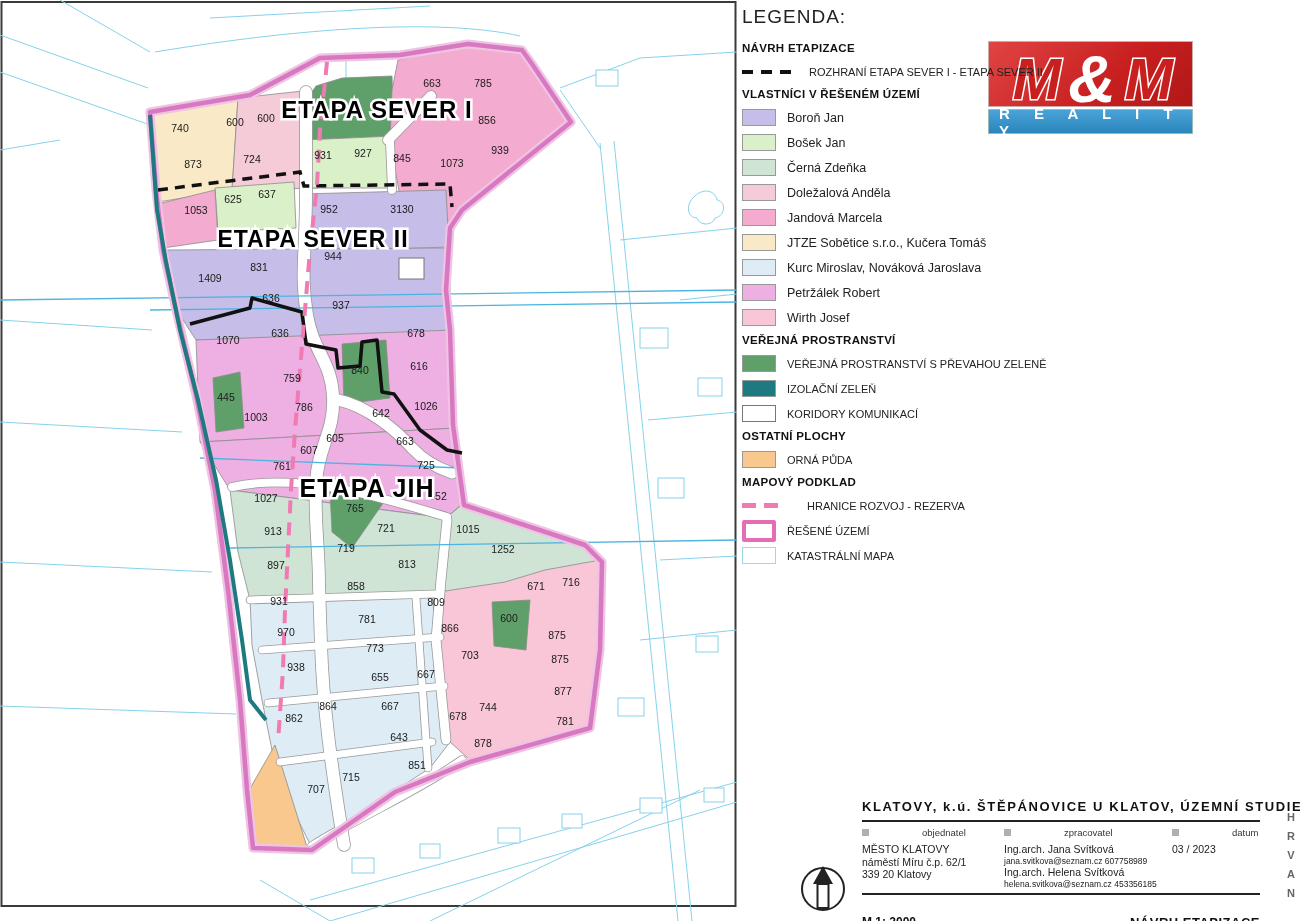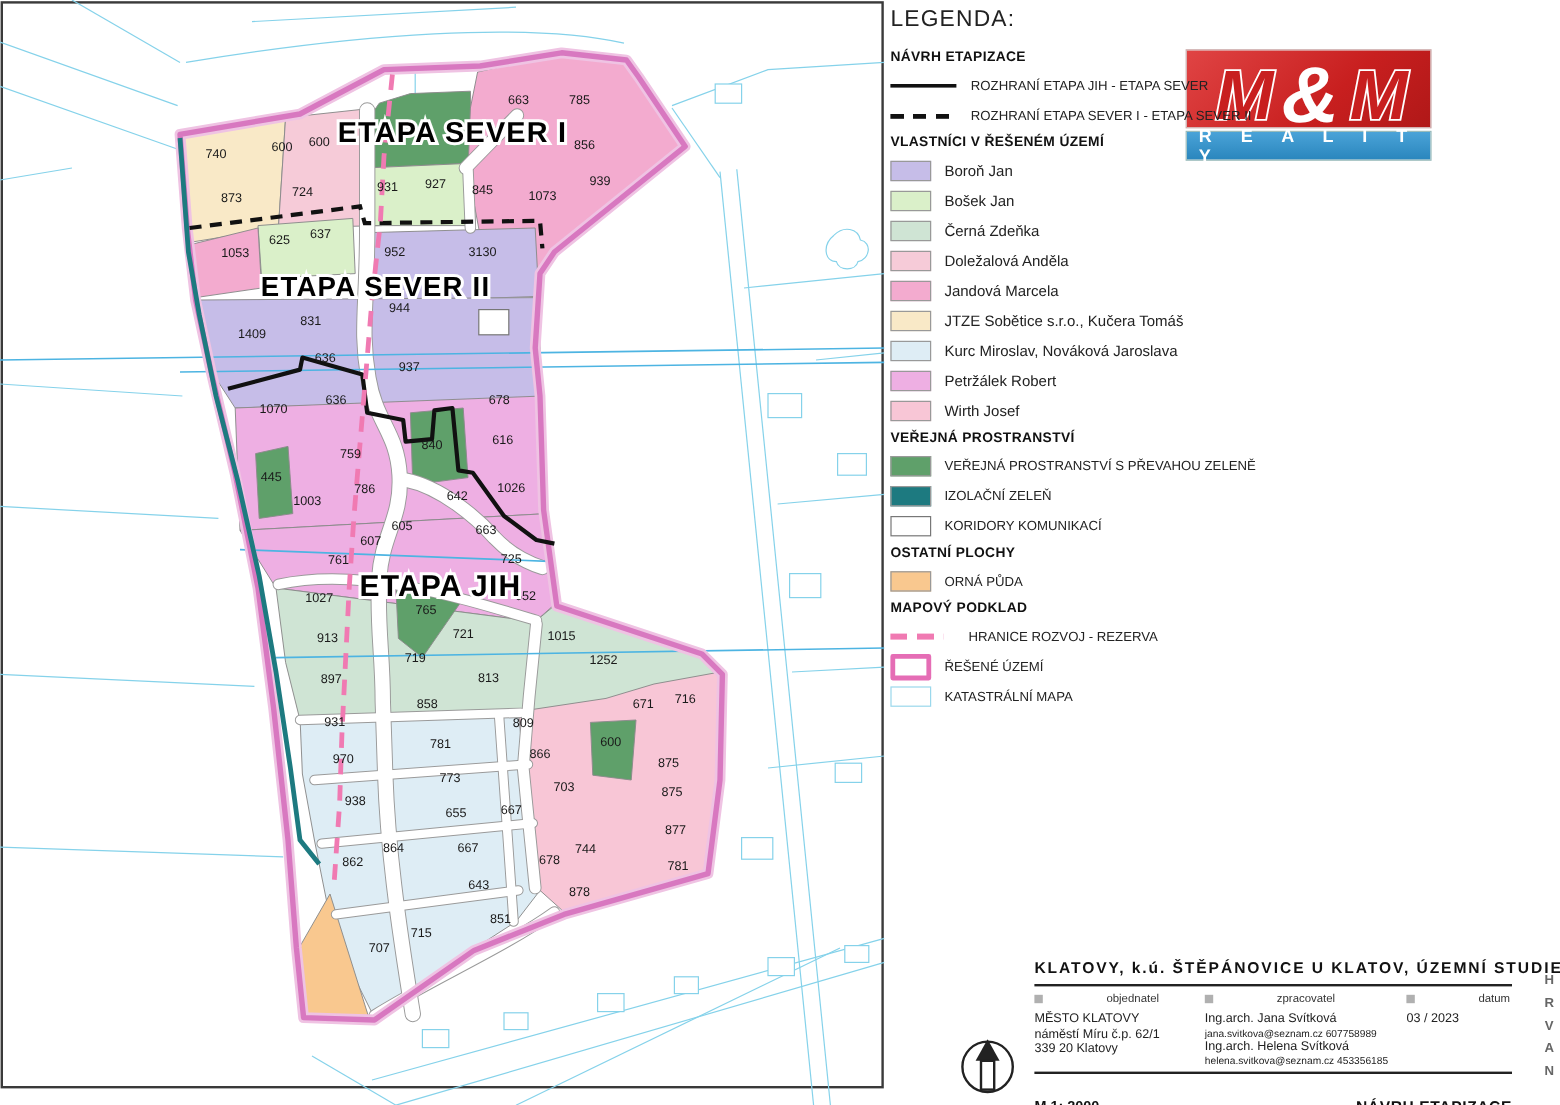--- a/index.html
+++ b/index.html
@@ -239,24 +239,20 @@
       <text x="313" y="247" class="etapa" font-size="23">ETAPA SEVER II</text>
       <text x="367" y="497" class="etapa" font-size="25">ETAPA JIH</text>
     </svg>
 
   <div class="legend">
     <div class="legend-title">LEGENDA:</div>
     <div>
         <div class="lsec sec0">
           <div class="lhead">NÁVRH ETAPIZACE</div>
           <div class="lrow">
-            <span class="sw sw-solid-black"></span>
-            <span class="llabel">ROZHRANÍ ETAPA JIH - ETAPA SEVER</span>
-          </div>
-          <div class="lrow">
             <span class="sw sw-dash-black"></span>
             <span class="llabel">ROZHRANÍ ETAPA SEVER I - ETAPA SEVER II</span>
           </div>
         </div>
         <div class="lsec sec1">
           <div class="lhead">VLASTNÍCI V ŘEŠENÉM ÚZEMÍ</div>
           <div class="lrow">
             <span class="sw sw-fill" style="background: rgb(198, 189, 232);"></span>
             <span class="llabel">Boroň Jan</span>
           </div>

